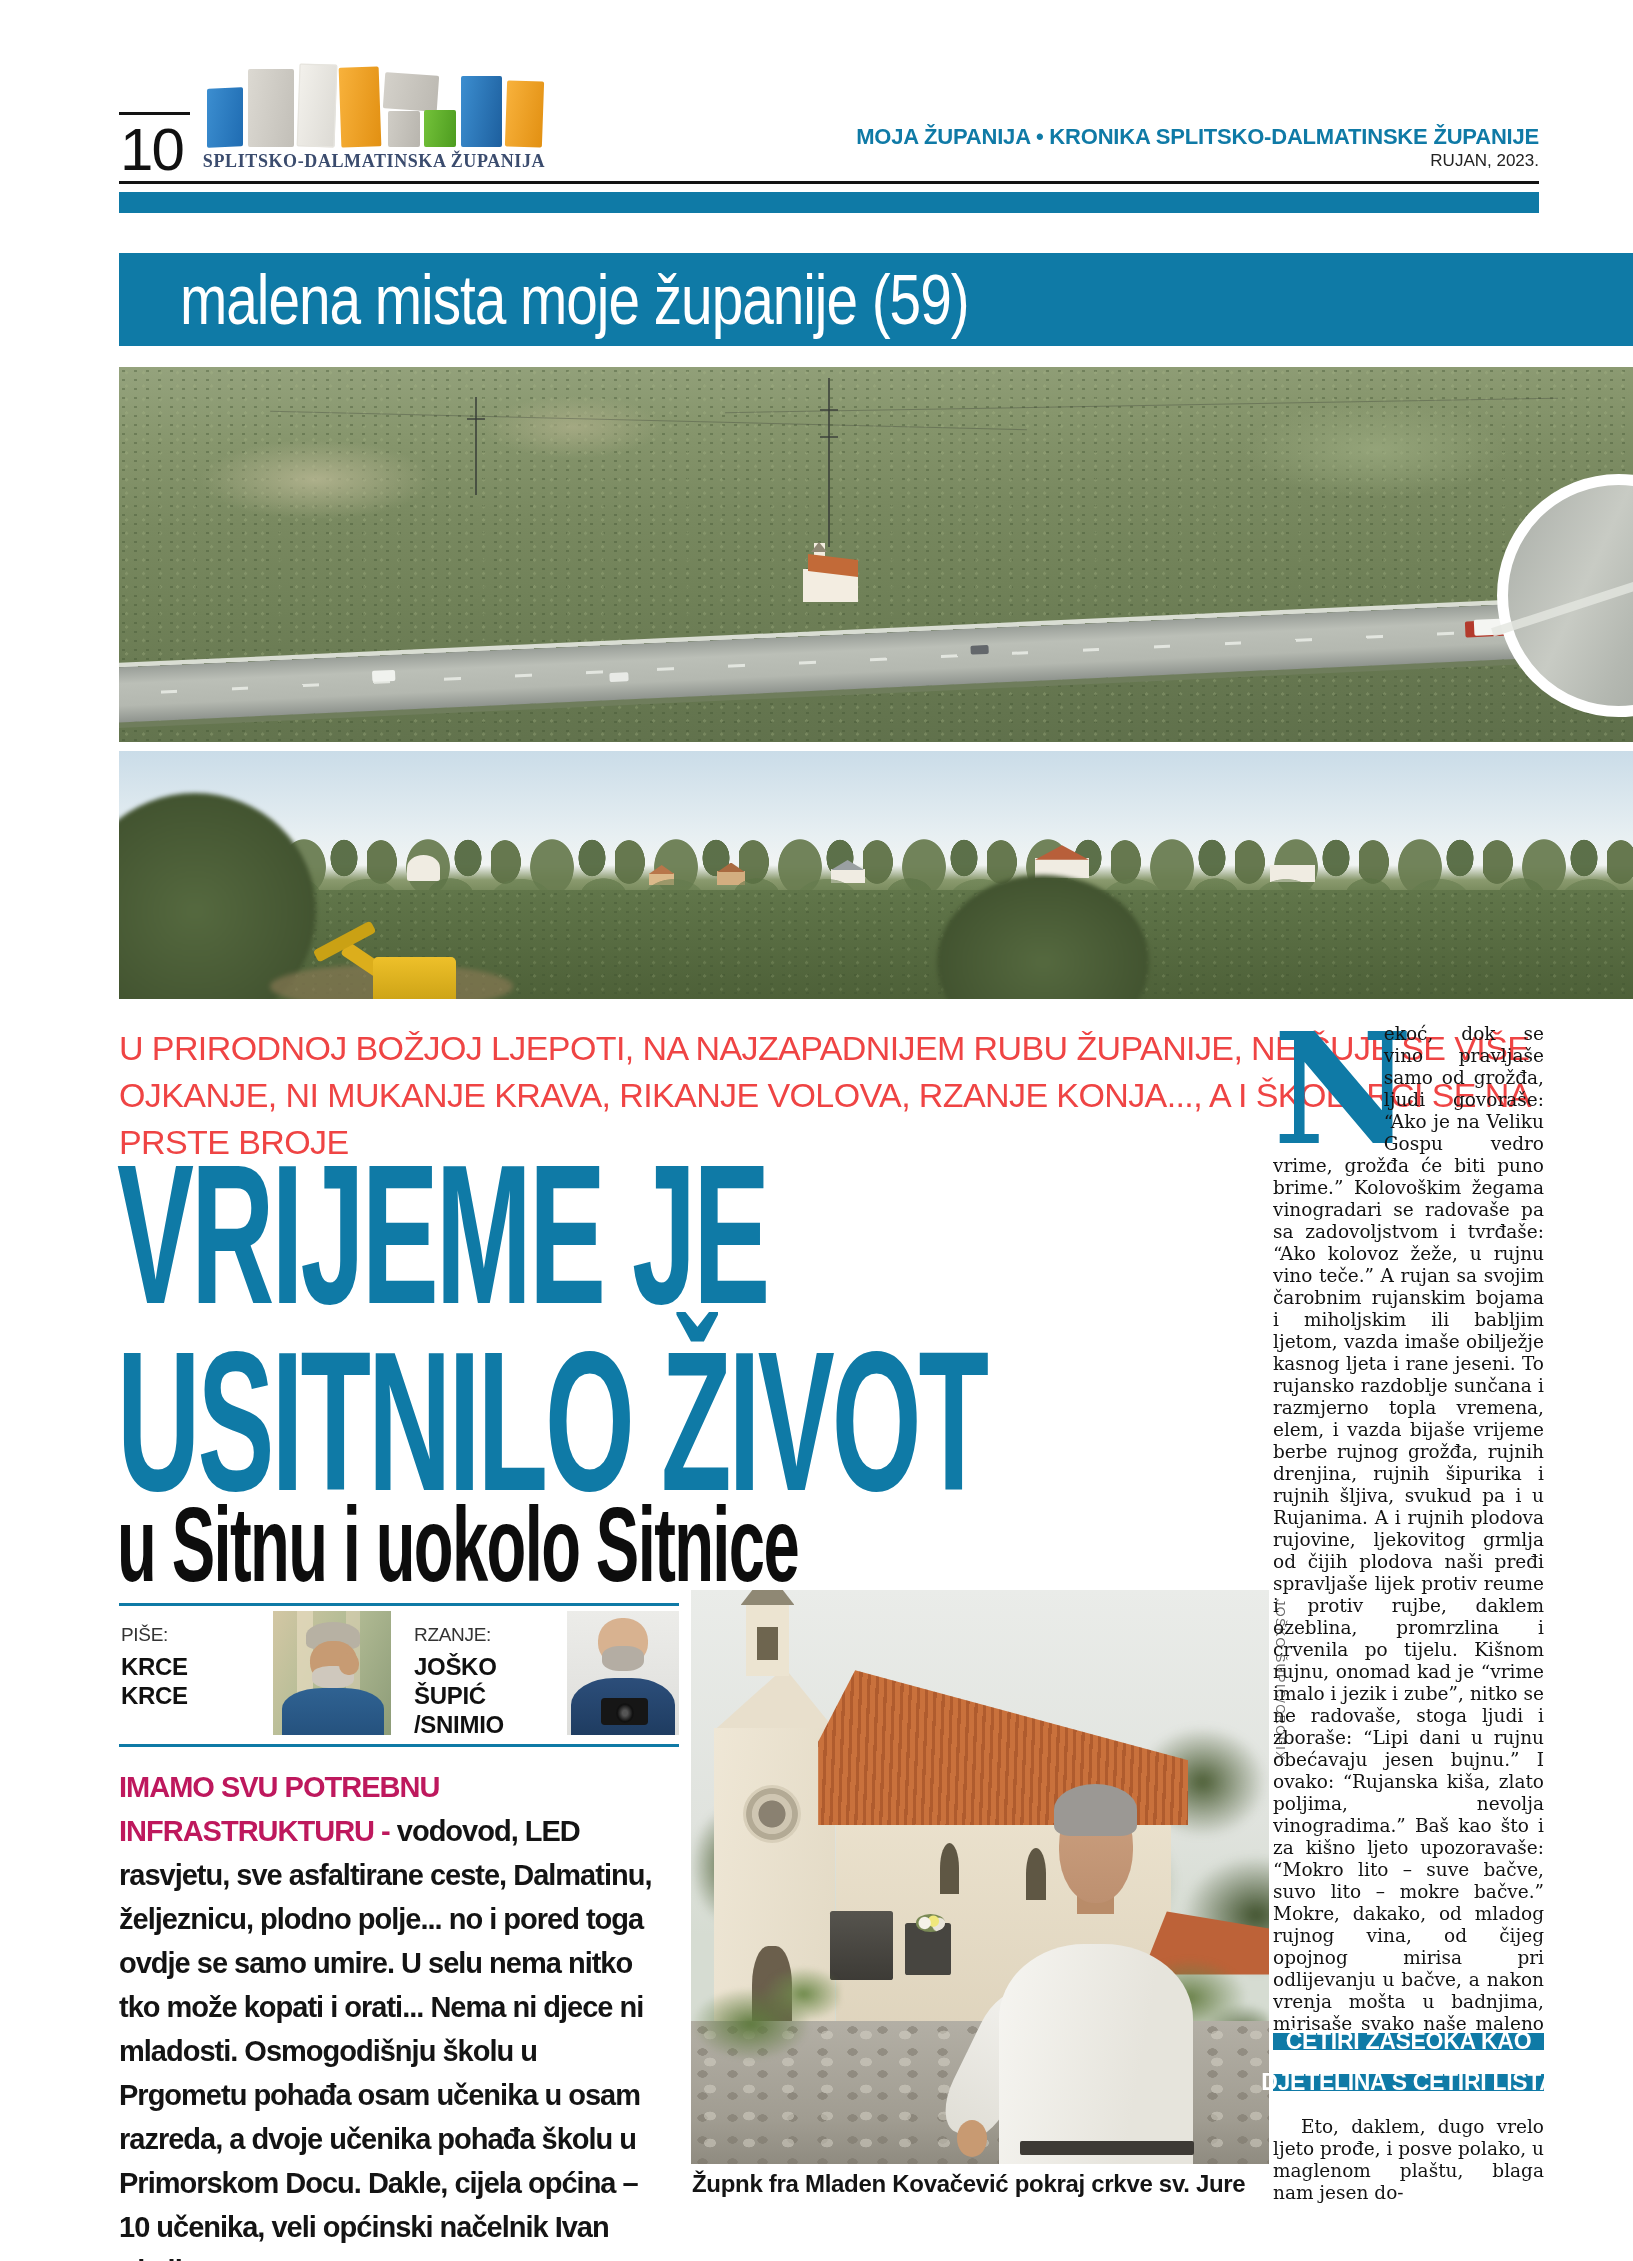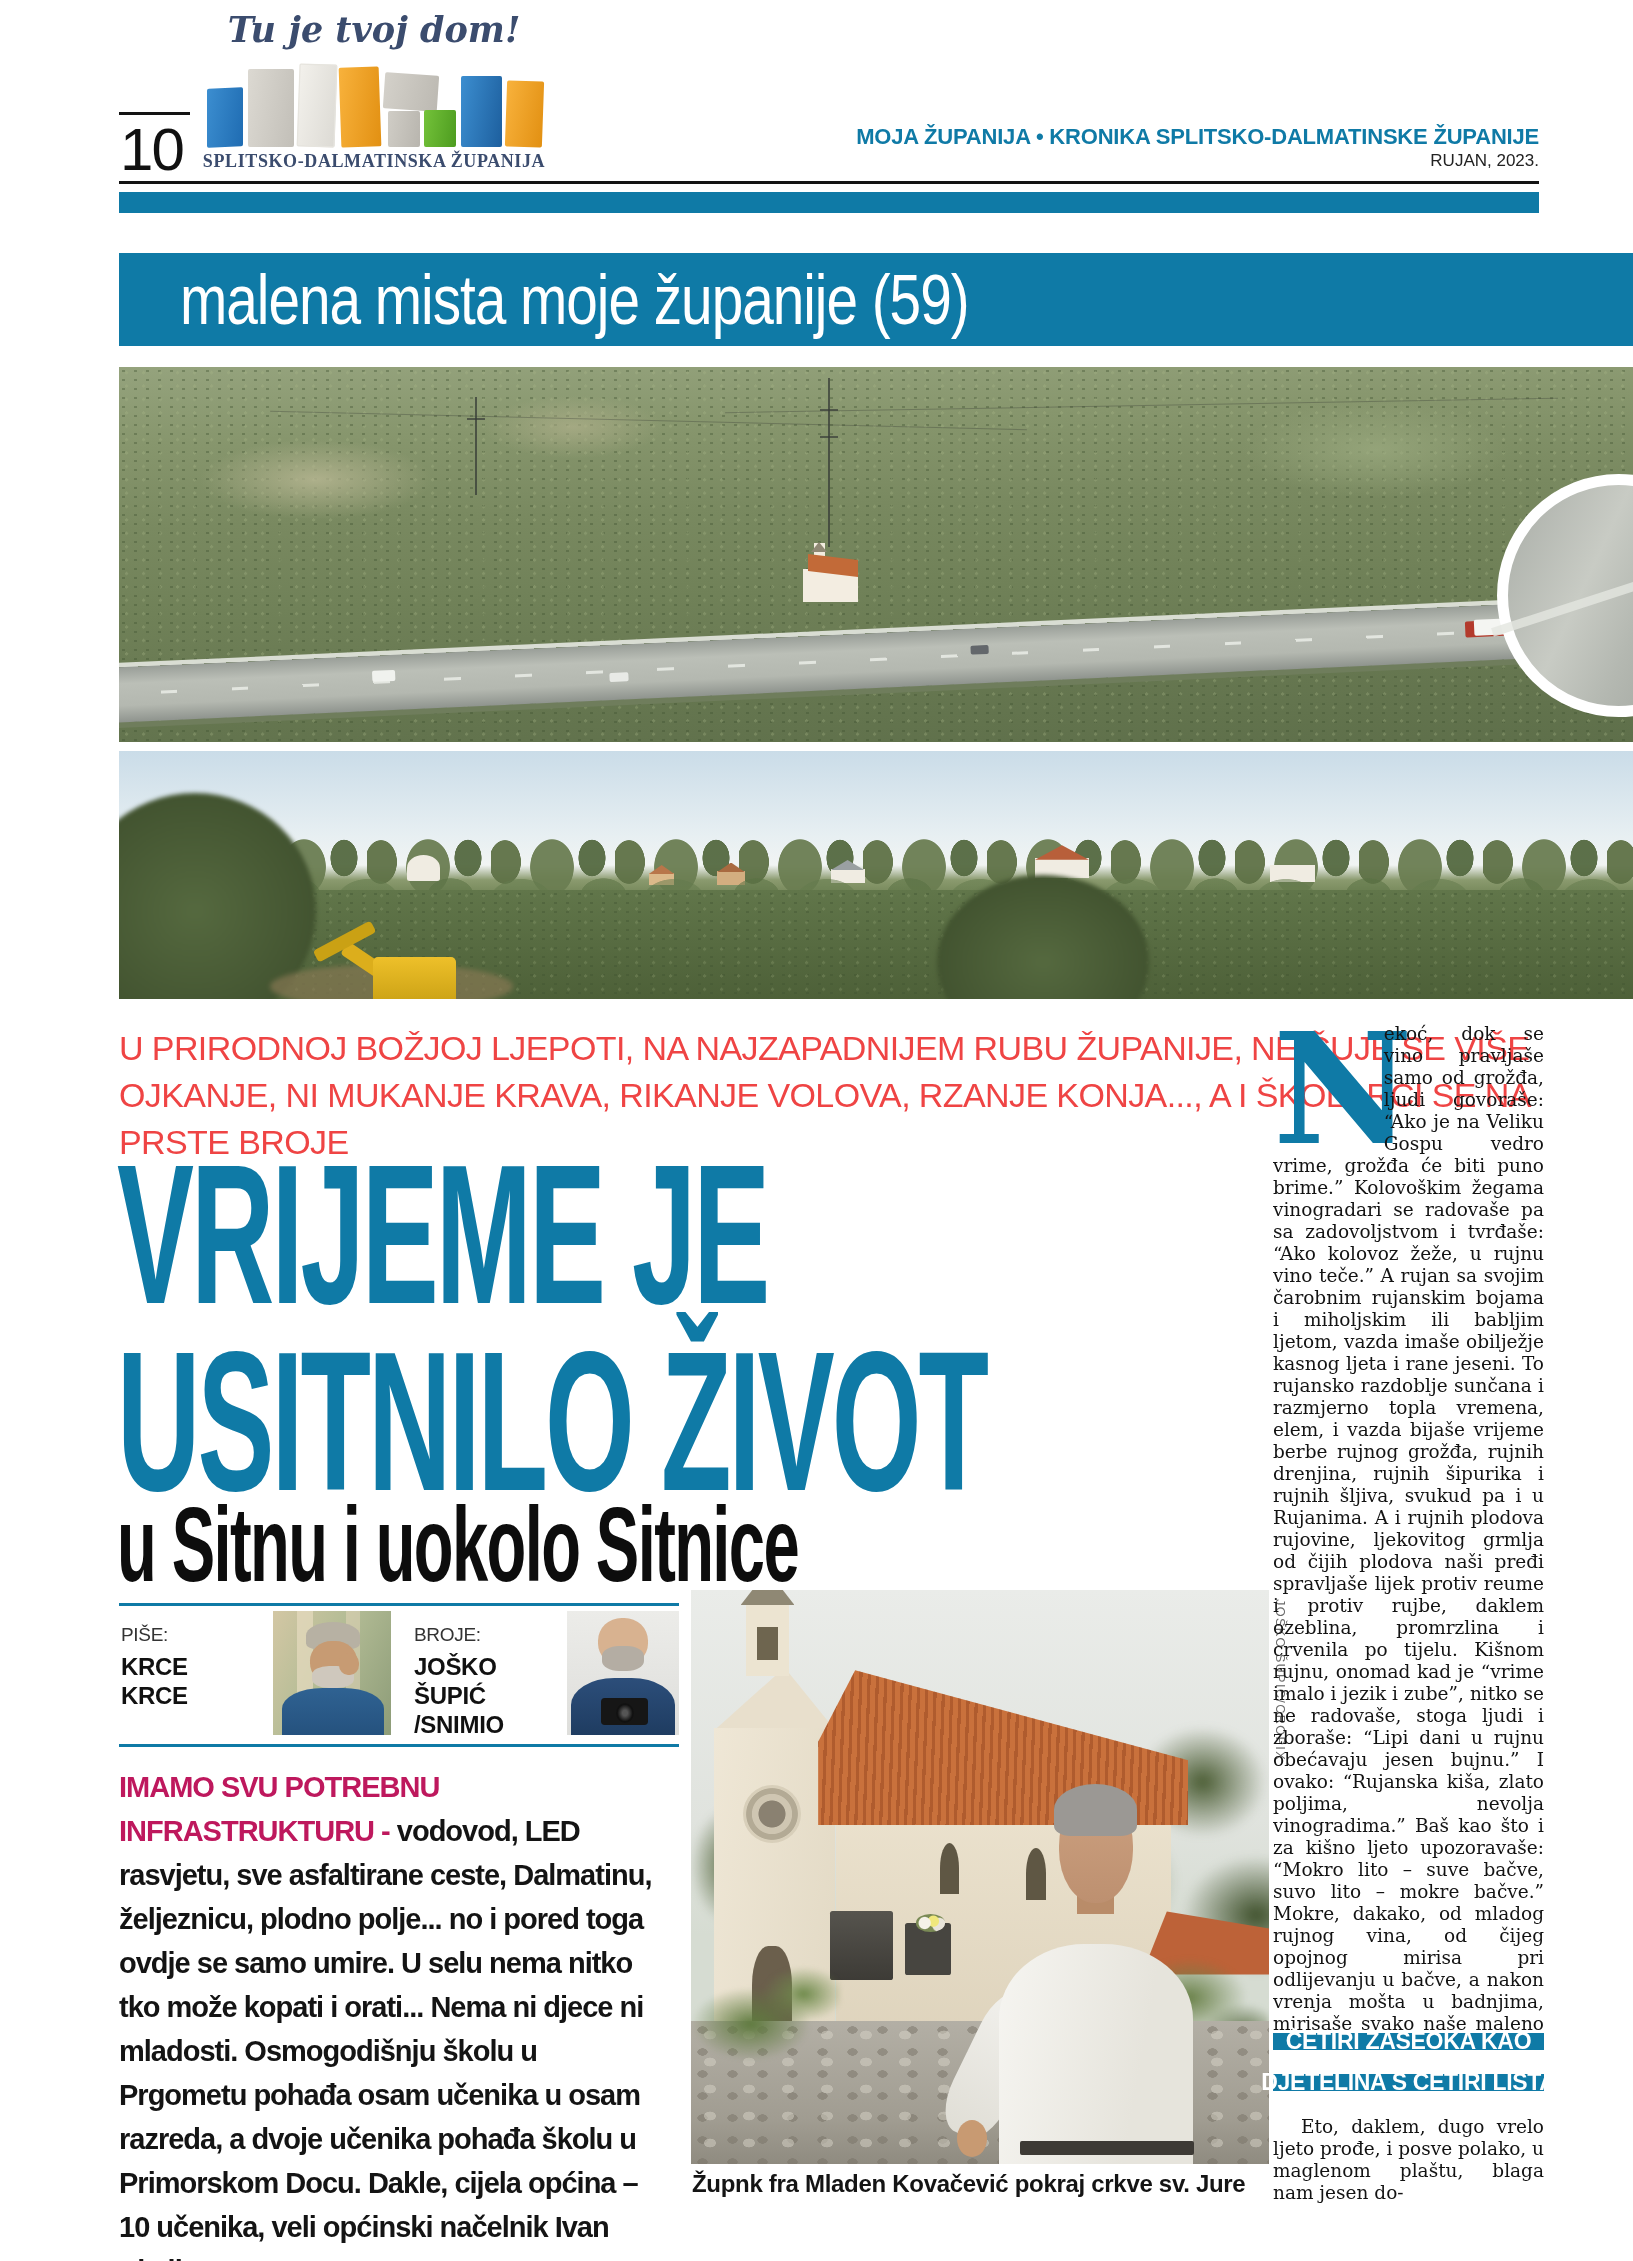--- a/index.html
+++ b/index.html
@@ -180,21 +180,20 @@
   .rcol2{left:1273px;top:2116px;width:271px;font-family:"DejaVu Serif",serif;font-size:18.5px;line-height:22px;
     text-align:justify;color:#131313;text-indent:28px;}
 </style>
 </head>
 <body>
 
 <div class="abs rule-short"></div>
 <div class="abs page-num">10</div>
 
 <div class="abs logo">
-  <div class="logo-script">Tu je tvoj dom!</div>
   <div class="logo-blocks">
     <div class="lb lb1"></div>
     <div class="lb lb2"></div>
     <div class="lb lb3"></div>
     <div class="lb lb4"></div>
     <div class="lb lb5"></div>
     <div class="lb lb6"></div>
     <div class="lb lb7"></div>
     <div class="lb lb8"></div>
     <div class="lb lb9"></div>
@@ -294,21 +293,21 @@
 </div>
 <div class="abs by-photo writer-photo">
   <div class="frame"></div>
   <div class="frame2"></div>
   <div class="cap"></div>
   <div class="face"></div>
   <div class="beard"></div>
   <div class="hand"></div>
   <div class="shirt"></div>
 </div>
-<div class="abs by-label" style="left:414px;top:1624px;">BROJE:</div>
+<div class="abs by-label" style="left:414px;top:1624px;">RZANJE:</div>
 <div class="abs by-name" style="left:414px;top:1652px;">
   <div>JOŠKO</div>
   <div>ŠUPIĆ</div>
   <div>/SNIMIO</div>
 </div>
 <div class="abs by-photo photog-photo">
   <div class="head"></div>
   <div class="beard"></div>
   <div class="shirt"></div>
   <div class="cam"></div>

